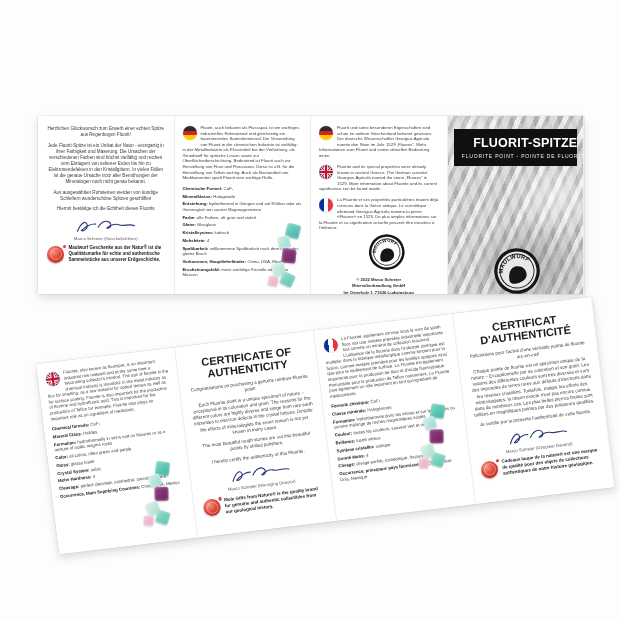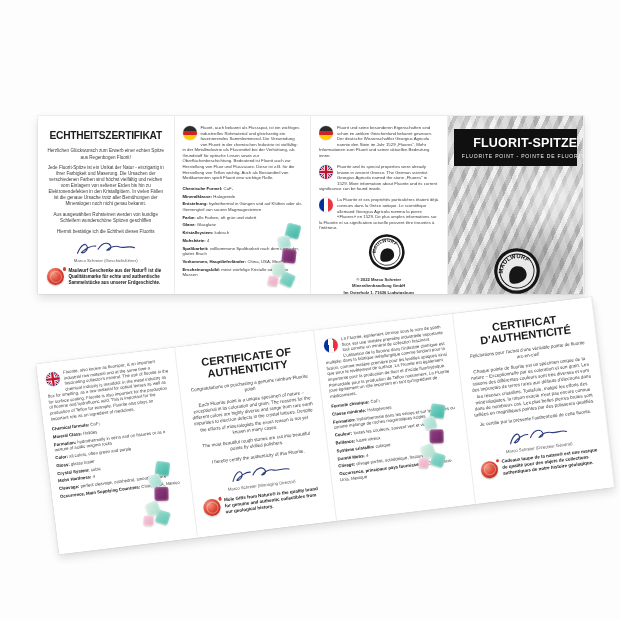--- a/index.html
+++ b/index.html
@@ -81,21 +81,20 @@
   .cl-fr{left:368px;top:88px;}
 </style>
 </head>
 <body>
 
 <div class="page">
 
   <div class="strip strip-top">
 
     <div class="panel cert">
-      <div class="gc-title">ECHTHEITSZERTIFIKAT</div>
       <p>Herzlichen Glückwunsch zum Erwerb einer echten Spitze aus Regenbogen Fluorit!</p>
       <p>Jede Fluorit-Spitze ist ein Unikat der Natur - einzigartig in ihrer Farbigkeit und Maserung. Die Ursachen der verschiedenen Farben sind höchst vielfältig und reichen vom Einlagern von seltener Erden bis hin zu Elektronendefekten in den Kristallgittern. In vielen Fällen ist die genaue Ursache trotz aller Bemühungen der Mineralogen noch nicht genau bekannt.</p>
       <p>Aus ausgewählten Rohsteinen werden von kundige Schleifern wunderschöne Spitzen geschliffen</p>
       <p>Hiermit bestätige ich die Echtheit dieses Fluorits</p>
       <svg class="sig" viewBox="0 0 80 24">
         <path d="M4 18 C8 8 14 4 16 9 C18 13 12 19 9 17 C14 12 22 8 27 9 M30 13 C36 3 44 4 46 9 C47 12 44 15 41 14 C45 10 52 8 57 10 C62 12 70 8 76 11" stroke="#2c3c7c" stroke-width="1.4" fill="none" stroke-linecap="round"></path>
       </svg>
       <div class="signer">Marco Schreier (Geschäftsführer)</div>
       <div class="brand-row">
         <span class="seal"></span>

